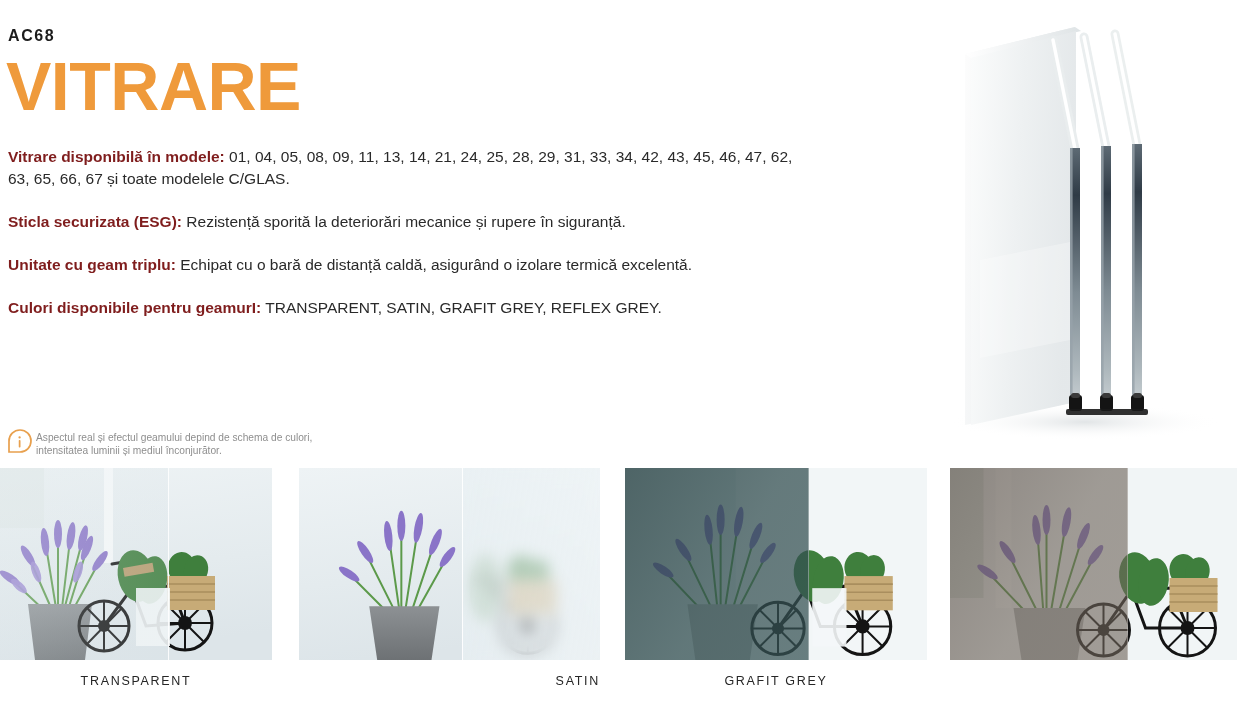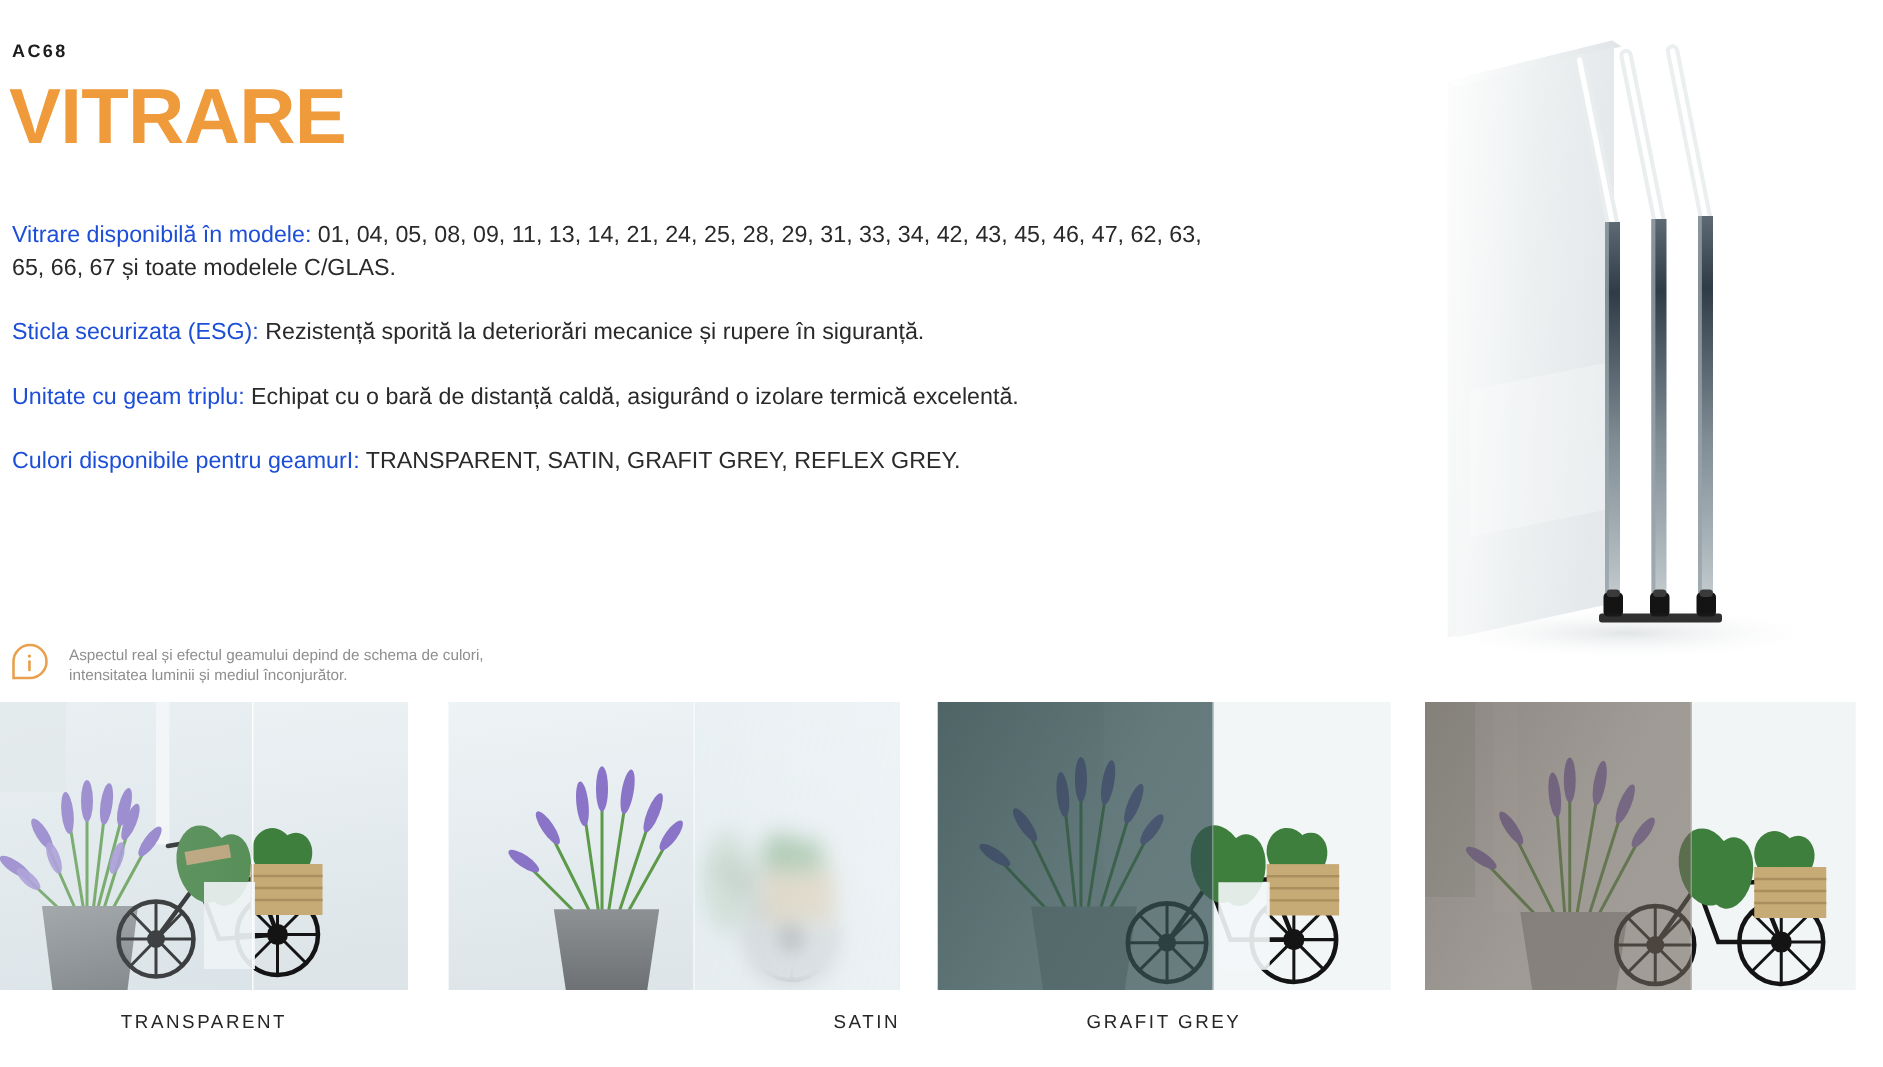--- a/index.html
+++ b/index.html
@@ -5,36 +5,36 @@
   html,body{margin:0;padding:0;}
   body{
     width:1255px;height:711px;background:#fff;overflow:hidden;position:relative;
     font-family:"Liberation Sans","DejaVu Sans",sans-serif;
     -webkit-font-smoothing:antialiased;
   }
   .page{position:relative;width:1255px;height:711px;}
 
   
   .eyebrow{
-    position:absolute;left:8px;top:27px;font-size:12px;font-weight:bold;
+    position:absolute;left:8px;top:27px;font-size:16px;font-weight:bold;
     letter-spacing:1.6px;color:#1c1c1c;
   }
   .title{
-    position:absolute;left:6px;top:52px;font-size:52px;font-weight:bold;
+    position:absolute;left:6px;top:52px;font-size:68px;font-weight:bold;
     letter-spacing:-0.5px;color:#ef9a3b;line-height:1;
   }
 
   
   .copy{position:absolute;left:8px;top:146px;width:800px;}
   .para{font-size:15.5px;line-height:22px;color:#2a2a2a;margin:0 0 21px 0;}
   .para:last-child{margin-bottom:0;}
-  .para b{font-weight:normal;color:#1d4ed8;}
-
-  
-  .note{position:absolute;left:6px;top:428px;display:flex;align-items:flex-start;gap:10px;}
+  .para b{font-weight:bold;color:#7f1d1d;}
+
+  
+  .note{position:absolute;left:6px;top:428px;display:flex;align-items:flex-start;gap:0;}
   .note-icon{width:30px;height:30px;flex:0 0 30px;position:relative;}
   .note-icon svg{display:block;}
   .note-text{
     font-size:10.2px;line-height:12.6px;color:#8e8e8e;padding-top:4px;white-space:pre-line;
   }
 
   
   .glass-wrap{position:absolute;left:870px;top:10px;width:385px;height:450px;}
   .glass-wrap svg{display:block;}
 

